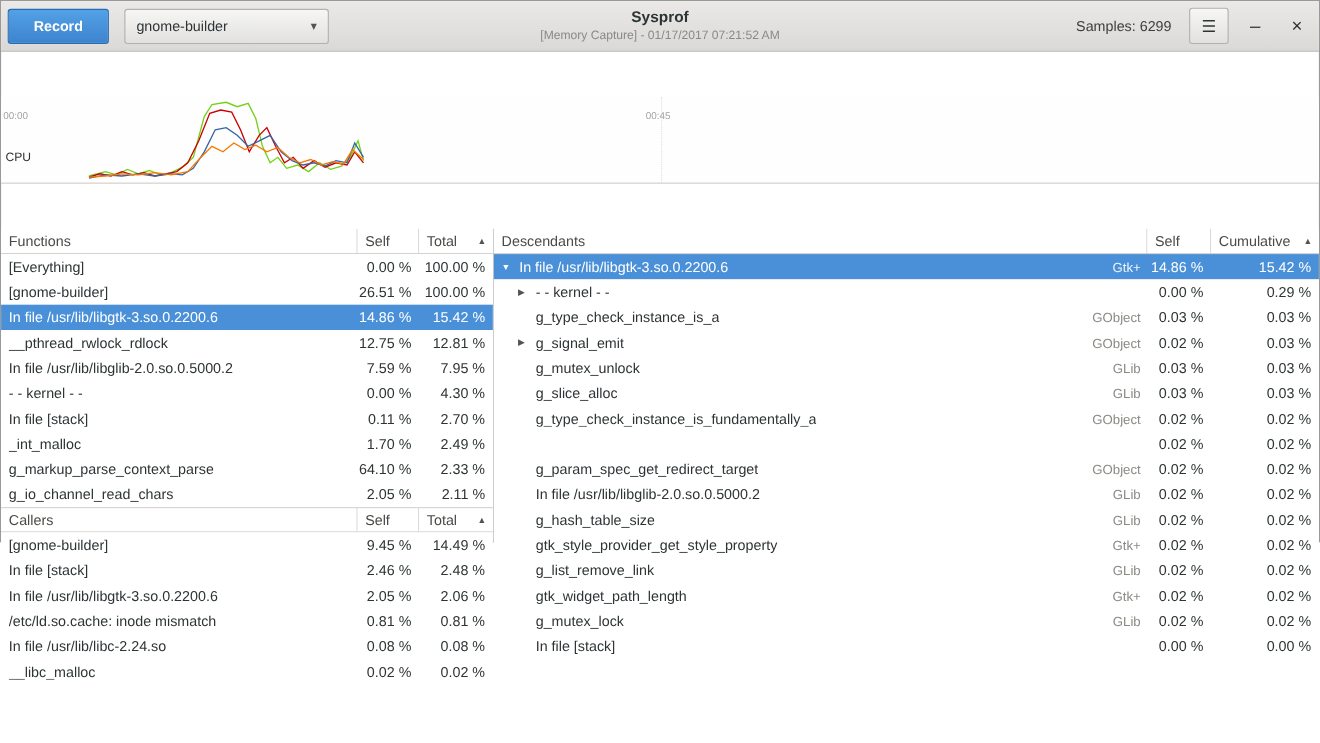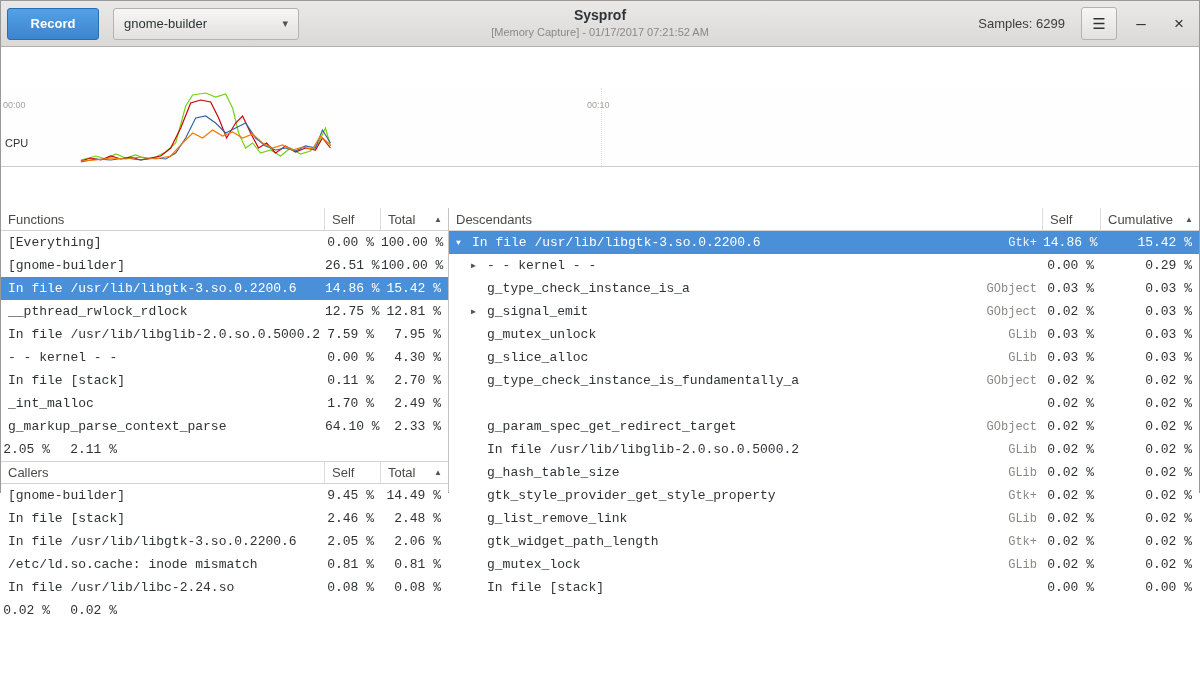--- a/index.html
+++ b/index.html
@@ -57,21 +57,21 @@
   .main { flex:1; display:flex; min-height:0; background:#fff; }
   .left-pane { width:448px; flex:0 0 448px; border-right:1px solid #c6c4c0; display:flex; flex-direction:column; }
   .right-pane { flex:1; display:flex; flex-direction:column; min-width:0; }
 
   .col-header { height:23px; flex:0 0 23px; display:flex; border-bottom:1px solid #d5d3cf; background:#fff; }
   .col-header.topline { border-top:1px solid #d5d3cf; }
   .hc { display:flex; align-items:center; padding:0 6px 0 7px; color:#4a4a46; border-right:1px solid #dedcd8; overflow:hidden; white-space:nowrap; }
   .hc:last-child { border-right:none; }
   .hc .sort-arrow { margin-left:auto; font-size:8px; color:#55534f; padding-left:6px; }
 
-  .rows { display:flex; flex-direction:column;font-family:Liberation Mono, monospace; }
+  .rows { display:flex; flex-direction:column; }
   .row { height:23px; flex:0 0 23px; display:flex; align-items:center; background:#fff; }
   .row.selected { background:#4a90d9; color:#fff; }
   .cell { overflow:hidden; white-space:nowrap; }
   .cell.name { flex:1; padding-left:7px; display:flex; align-items:center; min-width:0; }
   .cell.num { text-align:right; padding-right:7px; }
 
   .c-self-l { width:56px; flex:0 0 56px; }
   .c-total-l { width:67px; flex:0 0 67px; }
   .c-self-r { width:58px; flex:0 0 58px; }
   .c-cum-r { width:98px; flex:0 0 98px; }
@@ -107,21 +107,21 @@
       </button>
       <button class="winctl">
         <span>×</span>
       </button>
     </div>
   </div>
 
   <div class="graph">
     <span class="cpu-label">CPU</span>
     <span class="t-start">00:00</span>
-    <span class="t-mid">00:10</span>
+    <span class="t-mid">00:45</span>
     <div class="grid-mid"></div>
     <svg id="cpu-svg" viewBox="0 0 1200 78" preserveAspectRatio="none">
         <polyline points="80,72 95,68 105,71 115,66 125,70 135,67 145,71 155,69 165,64 175,55 185,18 192,7 205,5 215,9 225,6 232,20 238,45 245,60 252,55 260,65 270,62 280,68 290,60 300,66 310,63 318,55 325,40 330,58" fill="none" stroke="#73d216" stroke-width="1.2"></polyline>
         <polyline points="80,73 90,70 100,72 110,68 120,71 130,69 140,72 150,70 160,68 170,60 180,40 190,15 200,12 210,14 218,30 226,50 235,35 242,28 250,45 258,60 266,55 275,65 285,58 295,64 305,60 315,62 322,50 330,60" fill="none" stroke="#cc0000" stroke-width="1.2"></polyline>
         <polyline points="80,74 95,71 110,72 125,70 140,72 155,70 165,71 175,65 185,50 195,30 205,28 215,35 225,45 235,40 245,35 255,50 265,58 275,62 285,60 295,63 305,58 315,60 322,42 330,55" fill="none" stroke="#3465a4" stroke-width="1.2"></polyline>
         <polyline points="80,73 95,72 110,70 125,71 140,69 155,71 170,68 182,55 192,45 202,50 212,42 222,48 232,44 242,50 252,46 262,55 272,60 282,57 292,62 302,59 312,61 320,48 330,57" fill="none" stroke="#f57900" stroke-width="1.2"></polyline>
       </svg>
   </div>
 
   <div class="main">
@@ -204,20 +204,23 @@
 
           <div class="row">
             <div class="cell name">
               <span class="fname">g_markup_parse_context_parse</span>
             </div>
             <div class="cell num c-self-l">64.10 %</div>
             <div class="cell num c-total-l">2.33 %</div>
           </div>
 
           <div class="row">
+            <div class="cell name">
+              <span class="fname">g_io_channel_read_chars</span>
+            </div>
             <div class="cell num c-self-l">2.05 %</div>
             <div class="cell num c-total-l">2.11 %</div>
           </div>
         </div>
 
       <div class="col-header topline">
         <div class="hc" style="flex:1">Callers</div>
         <div class="hc c-self-l">Self</div>
         <div class="hc c-total-l">
           <span>Total</span>
@@ -260,20 +263,23 @@
 
           <div class="row">
             <div class="cell name">
               <span class="fname">In file /usr/lib/libc-2.24.so</span>
             </div>
             <div class="cell num c-self-l">0.08 %</div>
             <div class="cell num c-total-l">0.08 %</div>
           </div>
 
           <div class="row">
+            <div class="cell name">
+              <span class="fname">__libc_malloc</span>
+            </div>
             <div class="cell num c-self-l">0.02 %</div>
             <div class="cell num c-total-l">0.02 %</div>
           </div>
         </div>
     </div>
 
     <div class="right-pane">
       <div class="col-header">
         <div class="hc" style="flex:1">Descendants</div>
         <div class="hc c-self-r">Self</div>

